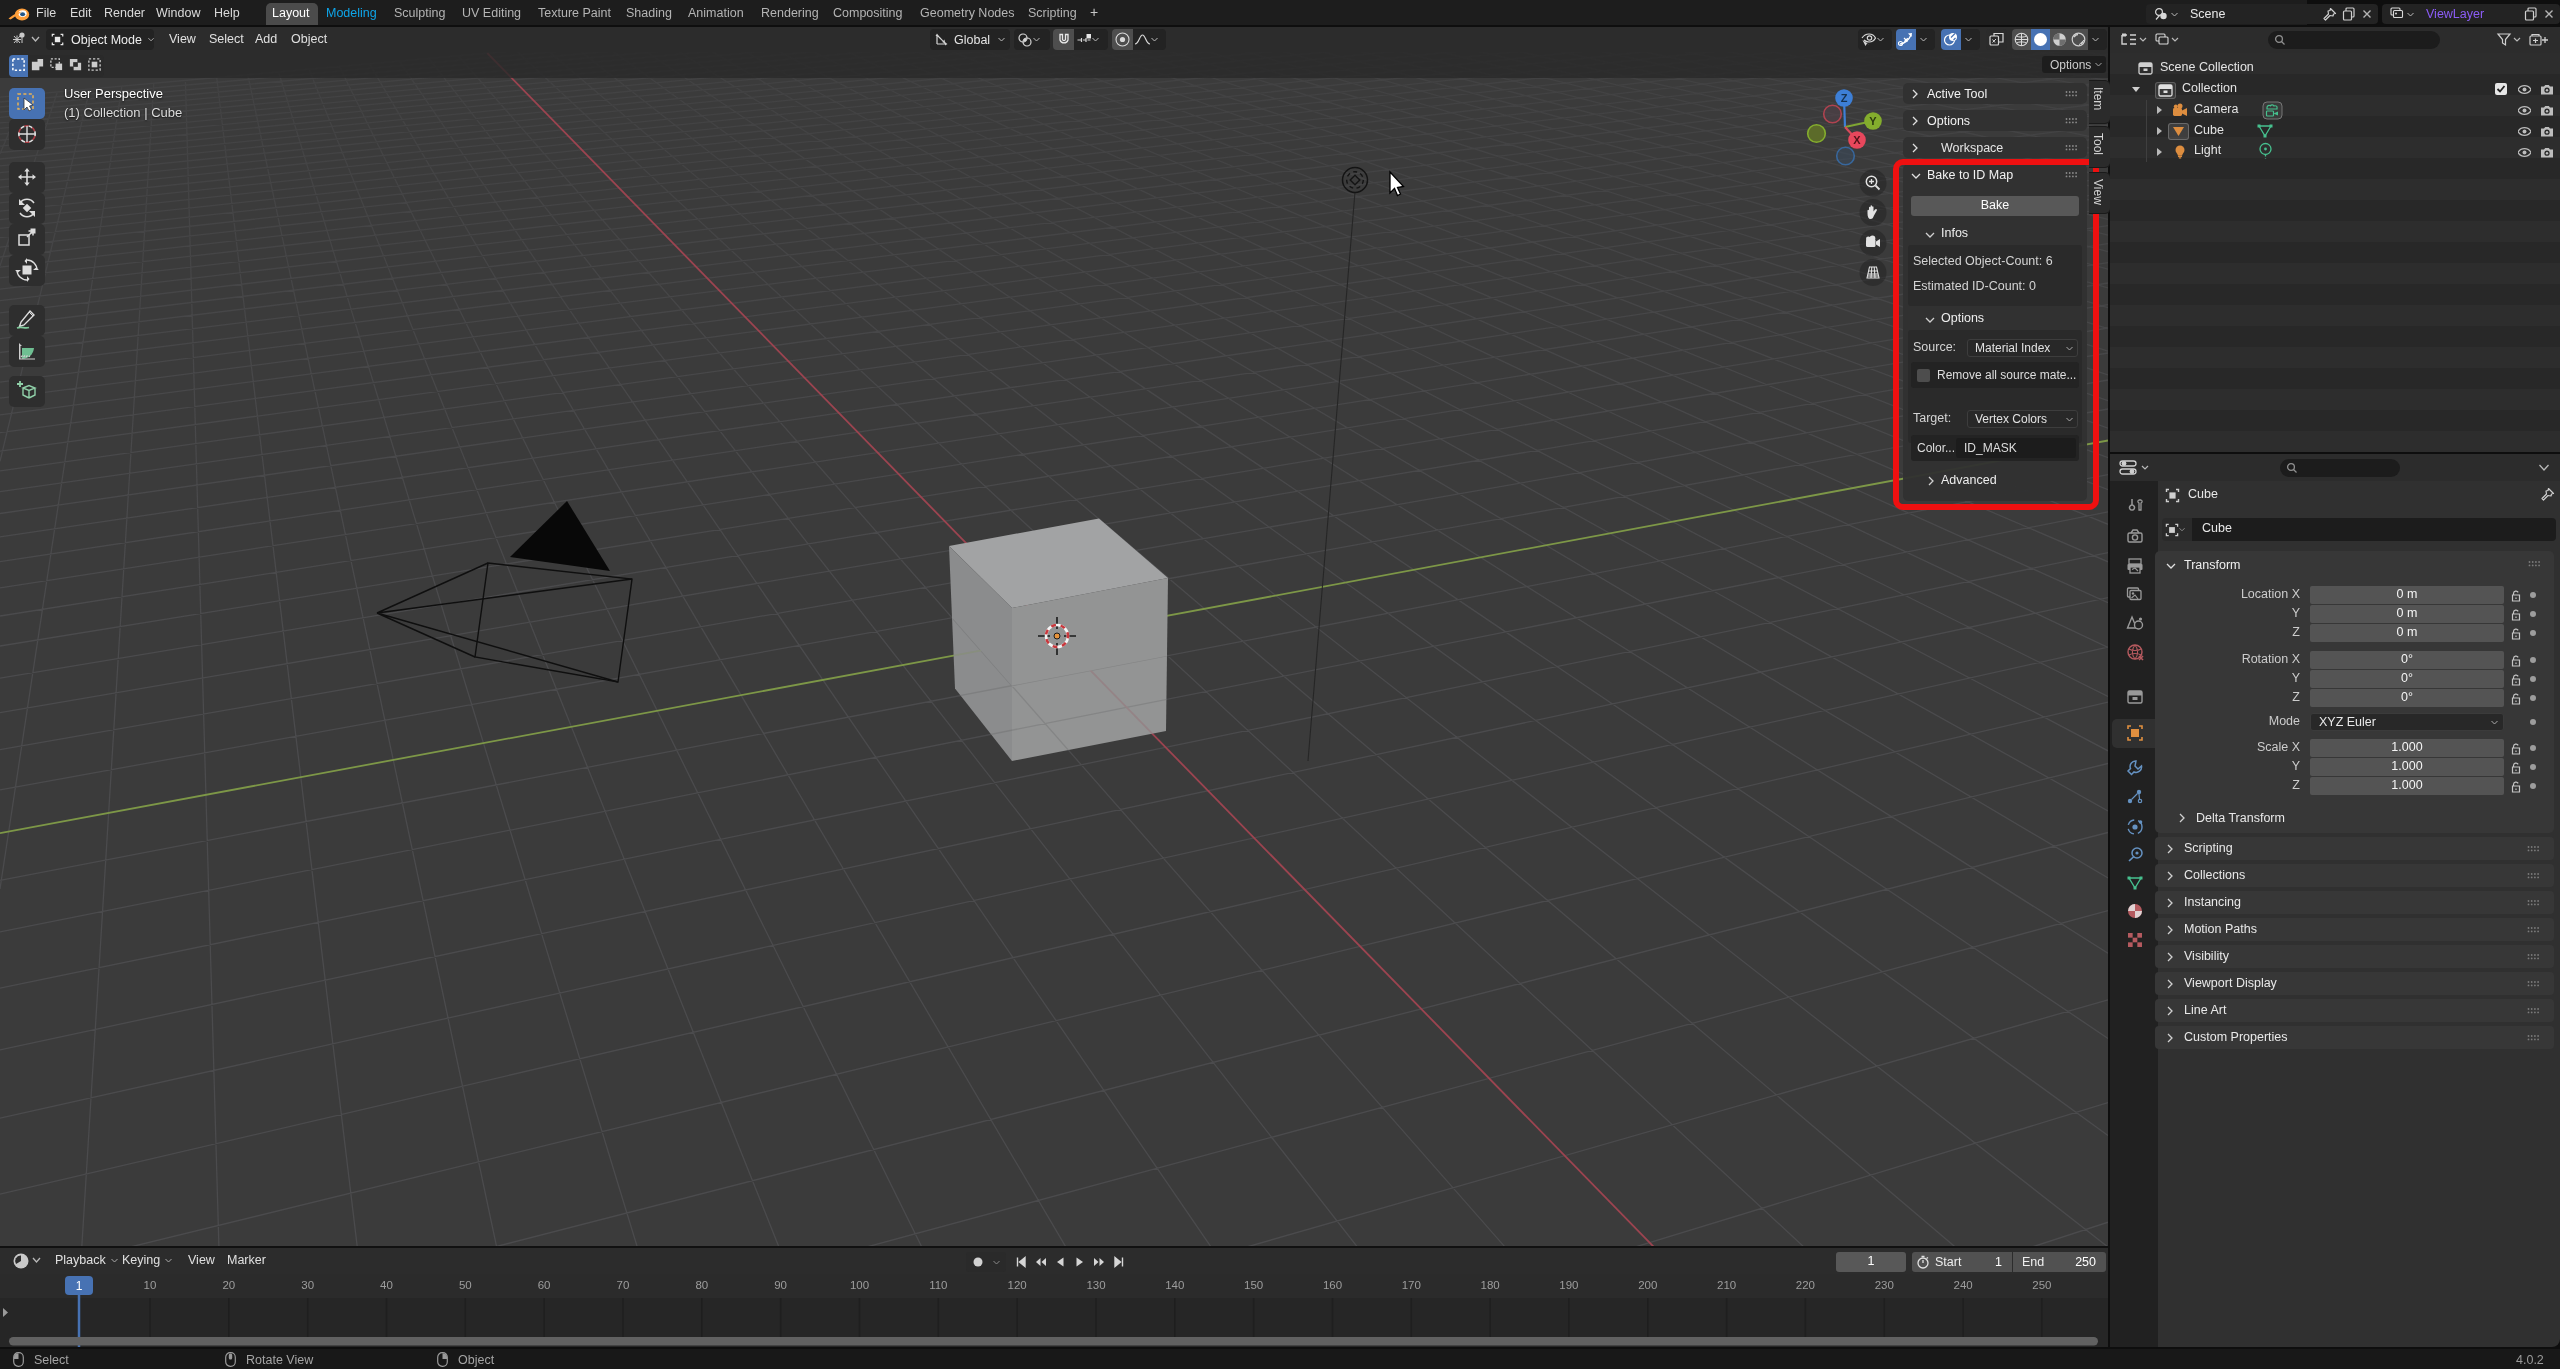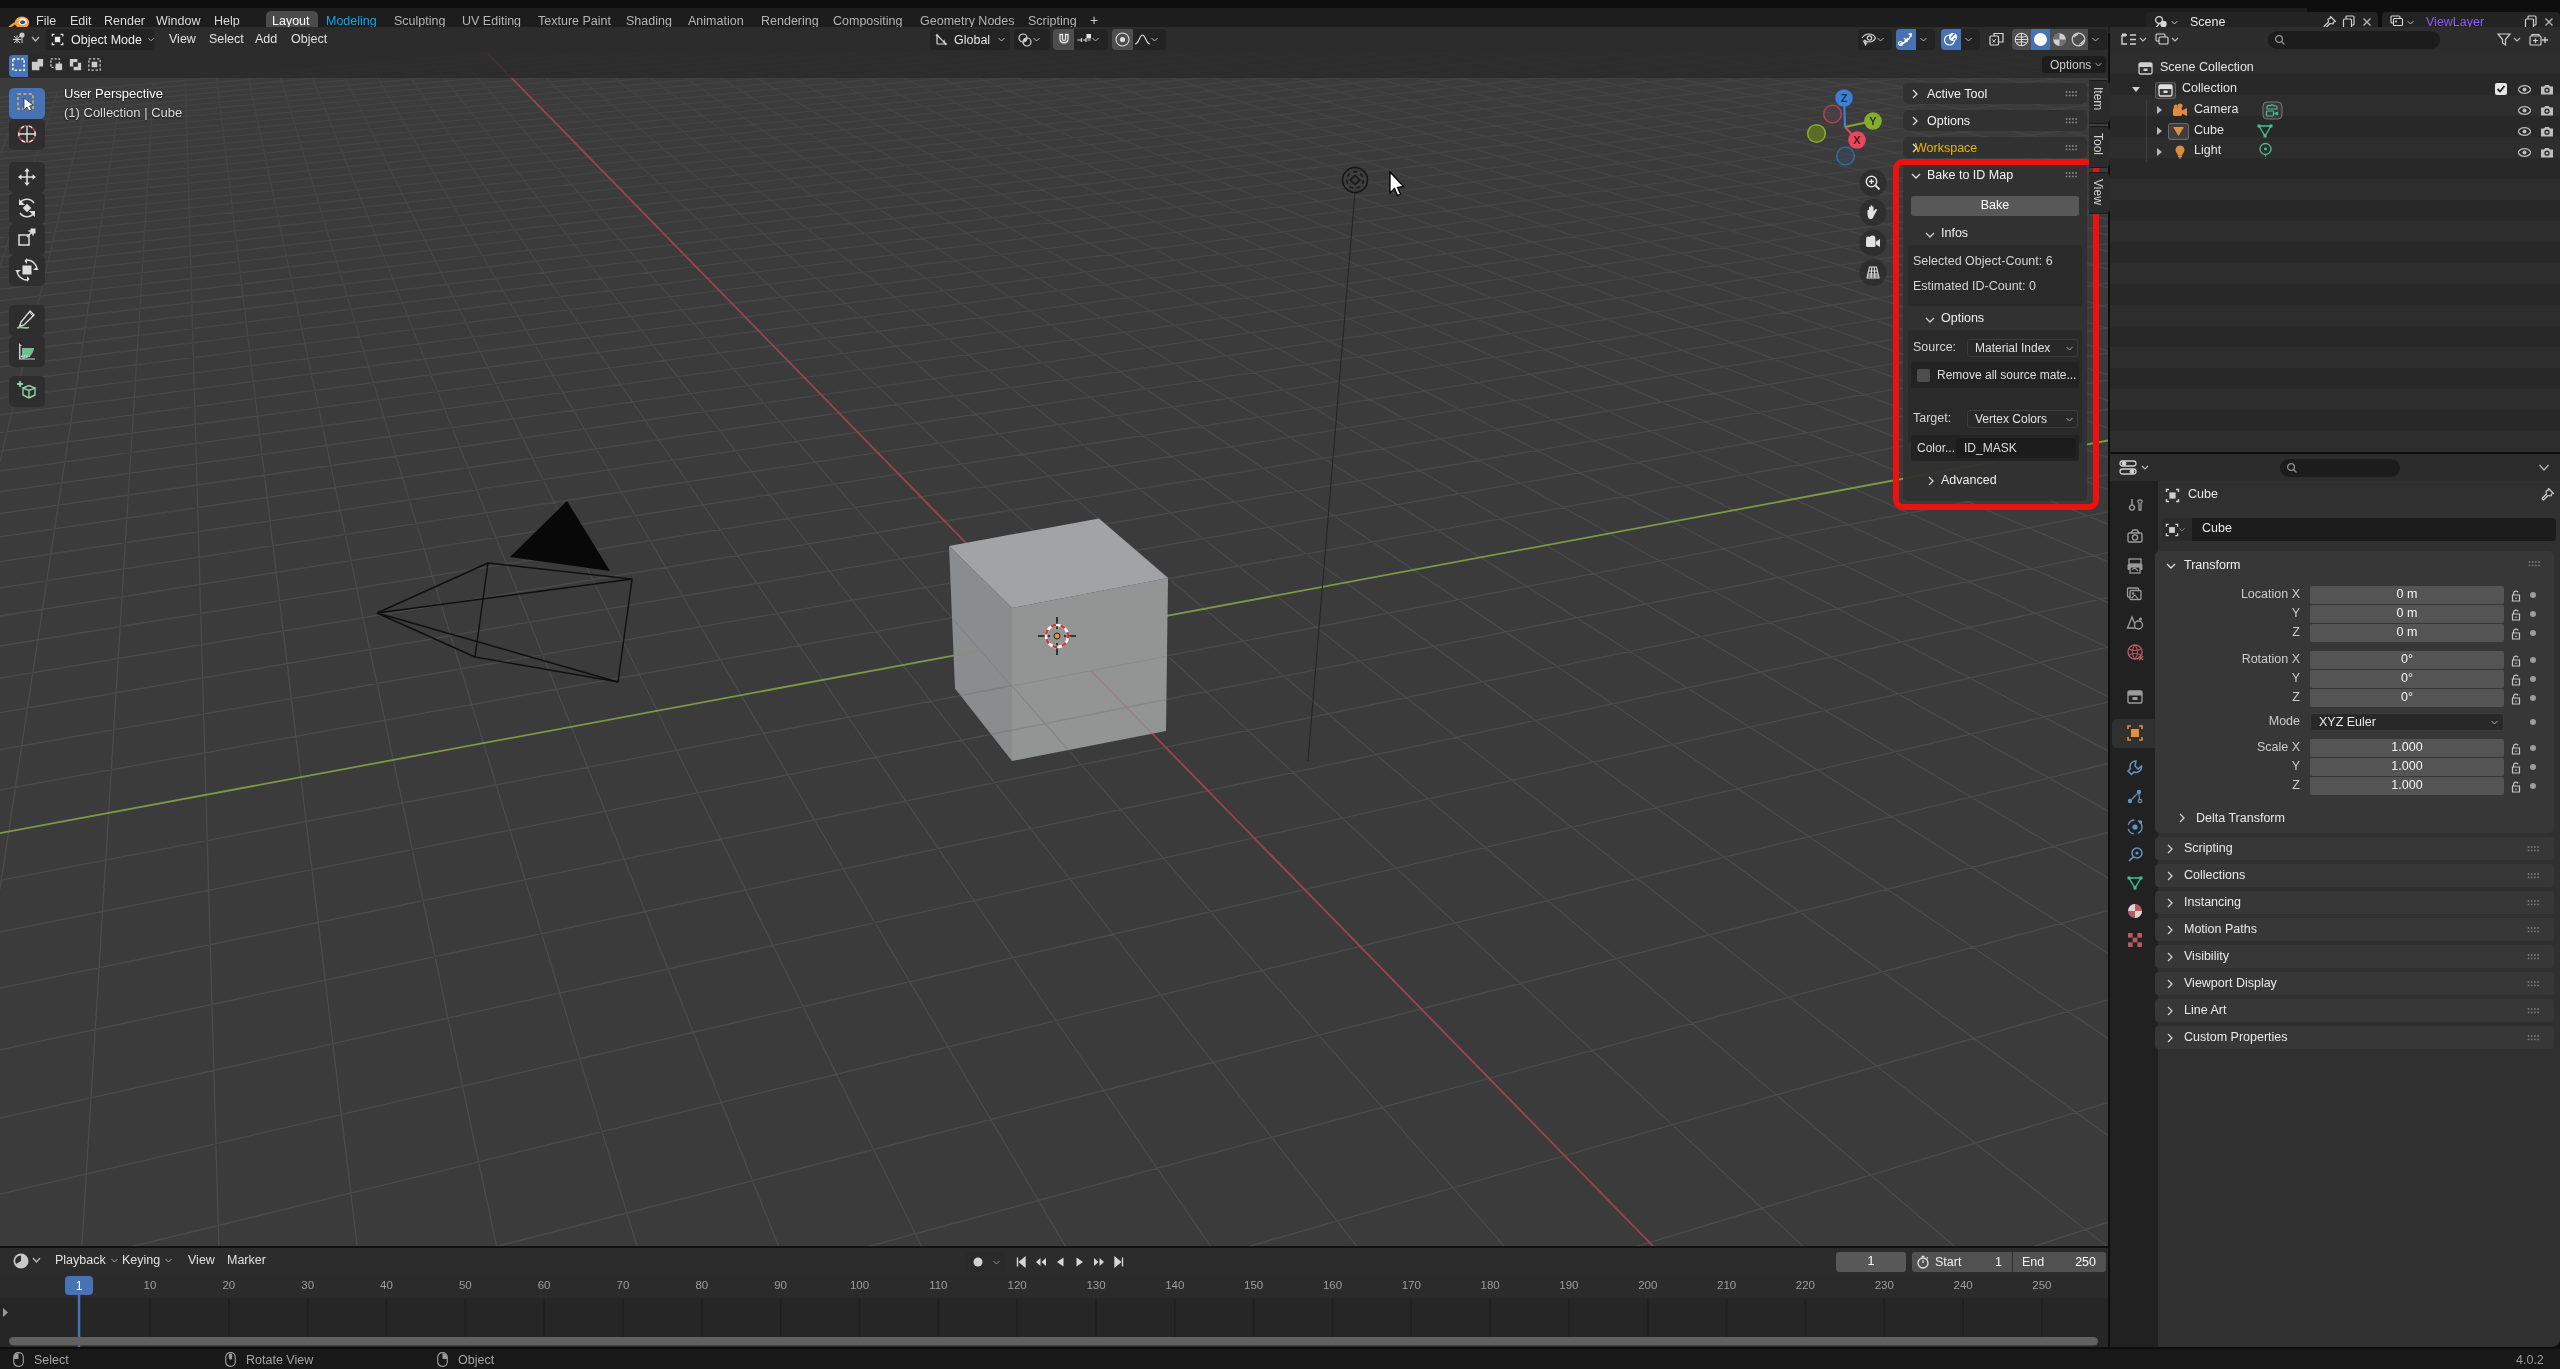--- a/index.html
+++ b/index.html
@@ -83,21 +83,21 @@
         <path d="M-6 5.5 L-3.5 -5.5 H3.5 L6 5.5 Z M-4.8 1.5 H4.8 M-5.4 3.5 H5.4 M-4 -1.5 H4 M-1.2 -5.5 L-2 5.5 M1.2 -5.5 L2 5.5" fill="none" stroke="#e2e2e2" stroke-width="1.1"></path>
       </g>
 <g transform="translate(1355,180)">
 <circle r="12.5" fill="none" stroke="#141414" stroke-width="1.5"></circle>
 <circle r="8.3" fill="none" stroke="#141414" stroke-width="1.4" stroke-dasharray="4 3.4"></circle>
 <rect x="-3.4" y="-3.4" width="6.8" height="6.8" fill="none" stroke="#141414" stroke-width="1.4" transform="rotate(45)"></rect>
 </g>
       <path d="M1390 172 L1390 193 L1394.5 188.5 L1397.5 195.5 L1400.5 194 L1397.5 187.5 L1403.5 186.5 Z" fill="#fff" stroke="#000" stroke-width="1.3"></path>
 </svg>
 
-<div class="abs" style="left:0;top:8px;width:2307px;height:25px;background:#1d1d1d">
+<div class="abs" style="left:0;top:0;width:2307px;height:25px;background:#1d1d1d">
  <svg class="abs" style="left:8px;top:5px" width="23" height="17" viewBox="0 0 23 17">
   <ellipse cx="14" cy="9.5" rx="7.2" ry="6" fill="#ff9f3b"></ellipse>
   <ellipse cx="14.6" cy="8.6" rx="4.1" ry="3.4" fill="#fff"></ellipse>
   <ellipse cx="14.6" cy="9.3" rx="2.5" ry="2" fill="#265787"></ellipse>
   <path d="M0.5 13.5 Q6 9 10.5 7.5 L14 6.5 L8.5 10.5 Q5 13 2.5 14.5 Z" fill="#ff9f3b"></path>
  </svg>
  <div class="abs txt" style="left:36px;top:6px;color:#dadada">File</div>
  <div class="abs txt" style="left:70px;top:6px;color:#dadada">Edit</div>
  <div class="abs txt" style="left:104px;top:6px;color:#dadada">Render</div>
  <div class="abs txt" style="left:156px;top:6px;color:#dadada">Window</div>
@@ -396,21 +396,21 @@
         <circle cx="1.5" cy="5.4" r="0.9" fill="#8a8a8a"></circle>
         <circle cx="4.7" cy="5.4" r="0.9" fill="#8a8a8a"></circle>
         <circle cx="7.9" cy="5.4" r="0.9" fill="#8a8a8a"></circle>
         <circle cx="11.100000000000001" cy="5.4" r="0.9" fill="#8a8a8a"></circle>
       </svg>
     </div>
 <div class="abs" style="left:1903px;top:137px;width:184px;height:21px;background:rgba(48,48,48,0.95);border-radius:5px">
       <svg class="abs" style="left:8px;top:6px" width="8" height="10" viewBox="0 0 8 10">
         <path d="M2 1 L6 5 L2 9" stroke="#e0e0e0" stroke-width="1.3" fill="none"></path>
       </svg>
-      <div class="abs txt" style="left:12px;top:4px;color:#eab308">Workspace</div>
+      <div class="abs txt" style="left:38px;top:4px;color:#e5e5e5">Workspace</div>
       <svg class="abs" style="right:9px;top:7px" width="13" height="8" viewBox="0 0 13 8">
         <circle cx="1.5" cy="2.0" r="0.9" fill="#8a8a8a"></circle>
         <circle cx="4.7" cy="2.0" r="0.9" fill="#8a8a8a"></circle>
         <circle cx="7.9" cy="2.0" r="0.9" fill="#8a8a8a"></circle>
         <circle cx="11.100000000000001" cy="2.0" r="0.9" fill="#8a8a8a"></circle>
         <circle cx="1.5" cy="5.4" r="0.9" fill="#8a8a8a"></circle>
         <circle cx="4.7" cy="5.4" r="0.9" fill="#8a8a8a"></circle>
         <circle cx="7.9" cy="5.4" r="0.9" fill="#8a8a8a"></circle>
         <circle cx="11.100000000000001" cy="5.4" r="0.9" fill="#8a8a8a"></circle>
       </svg>

